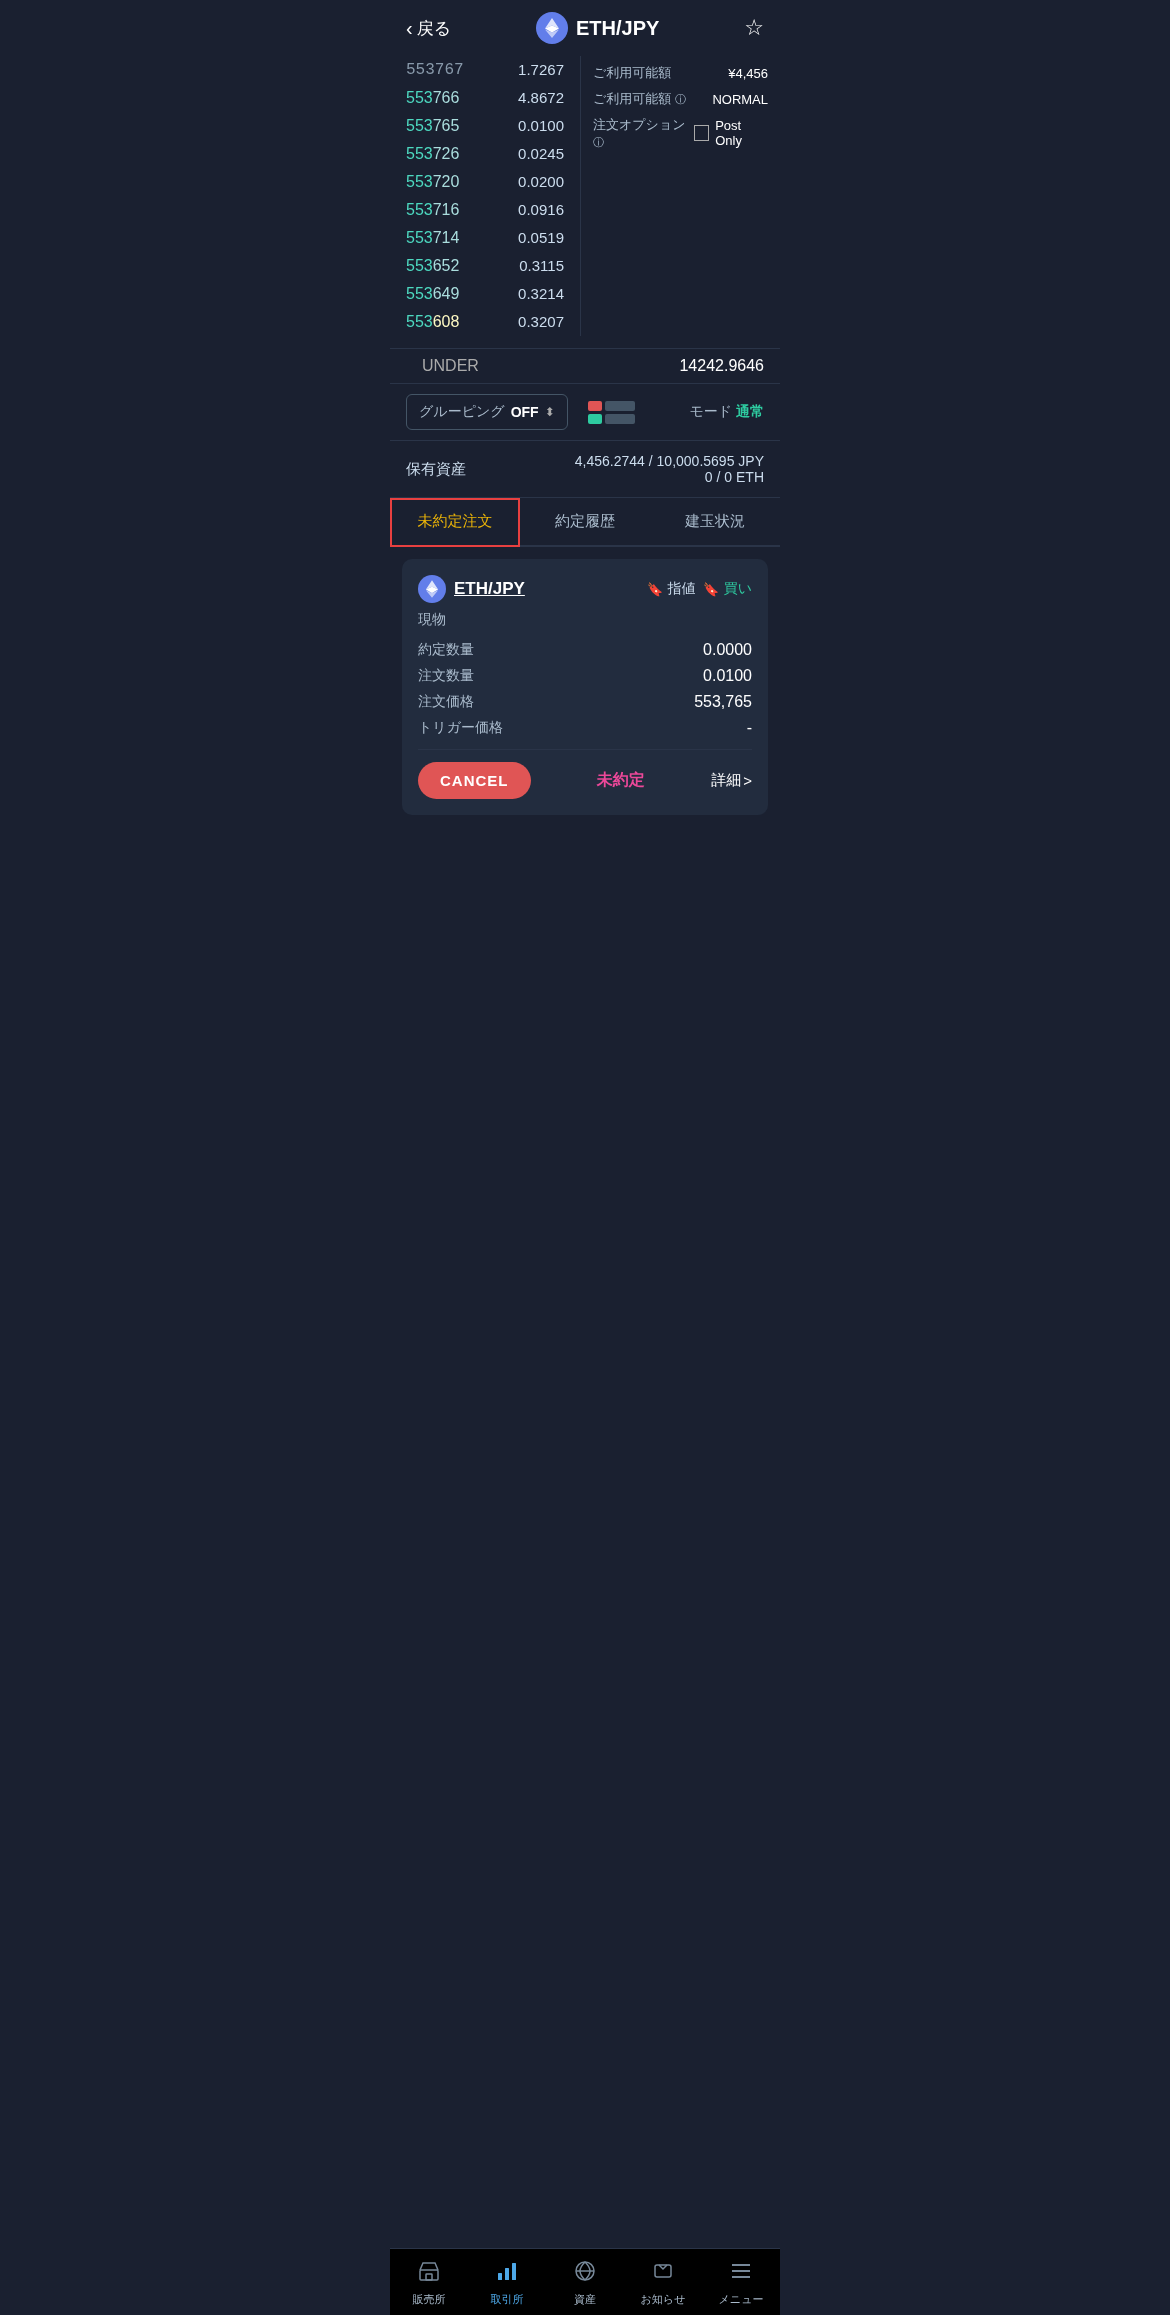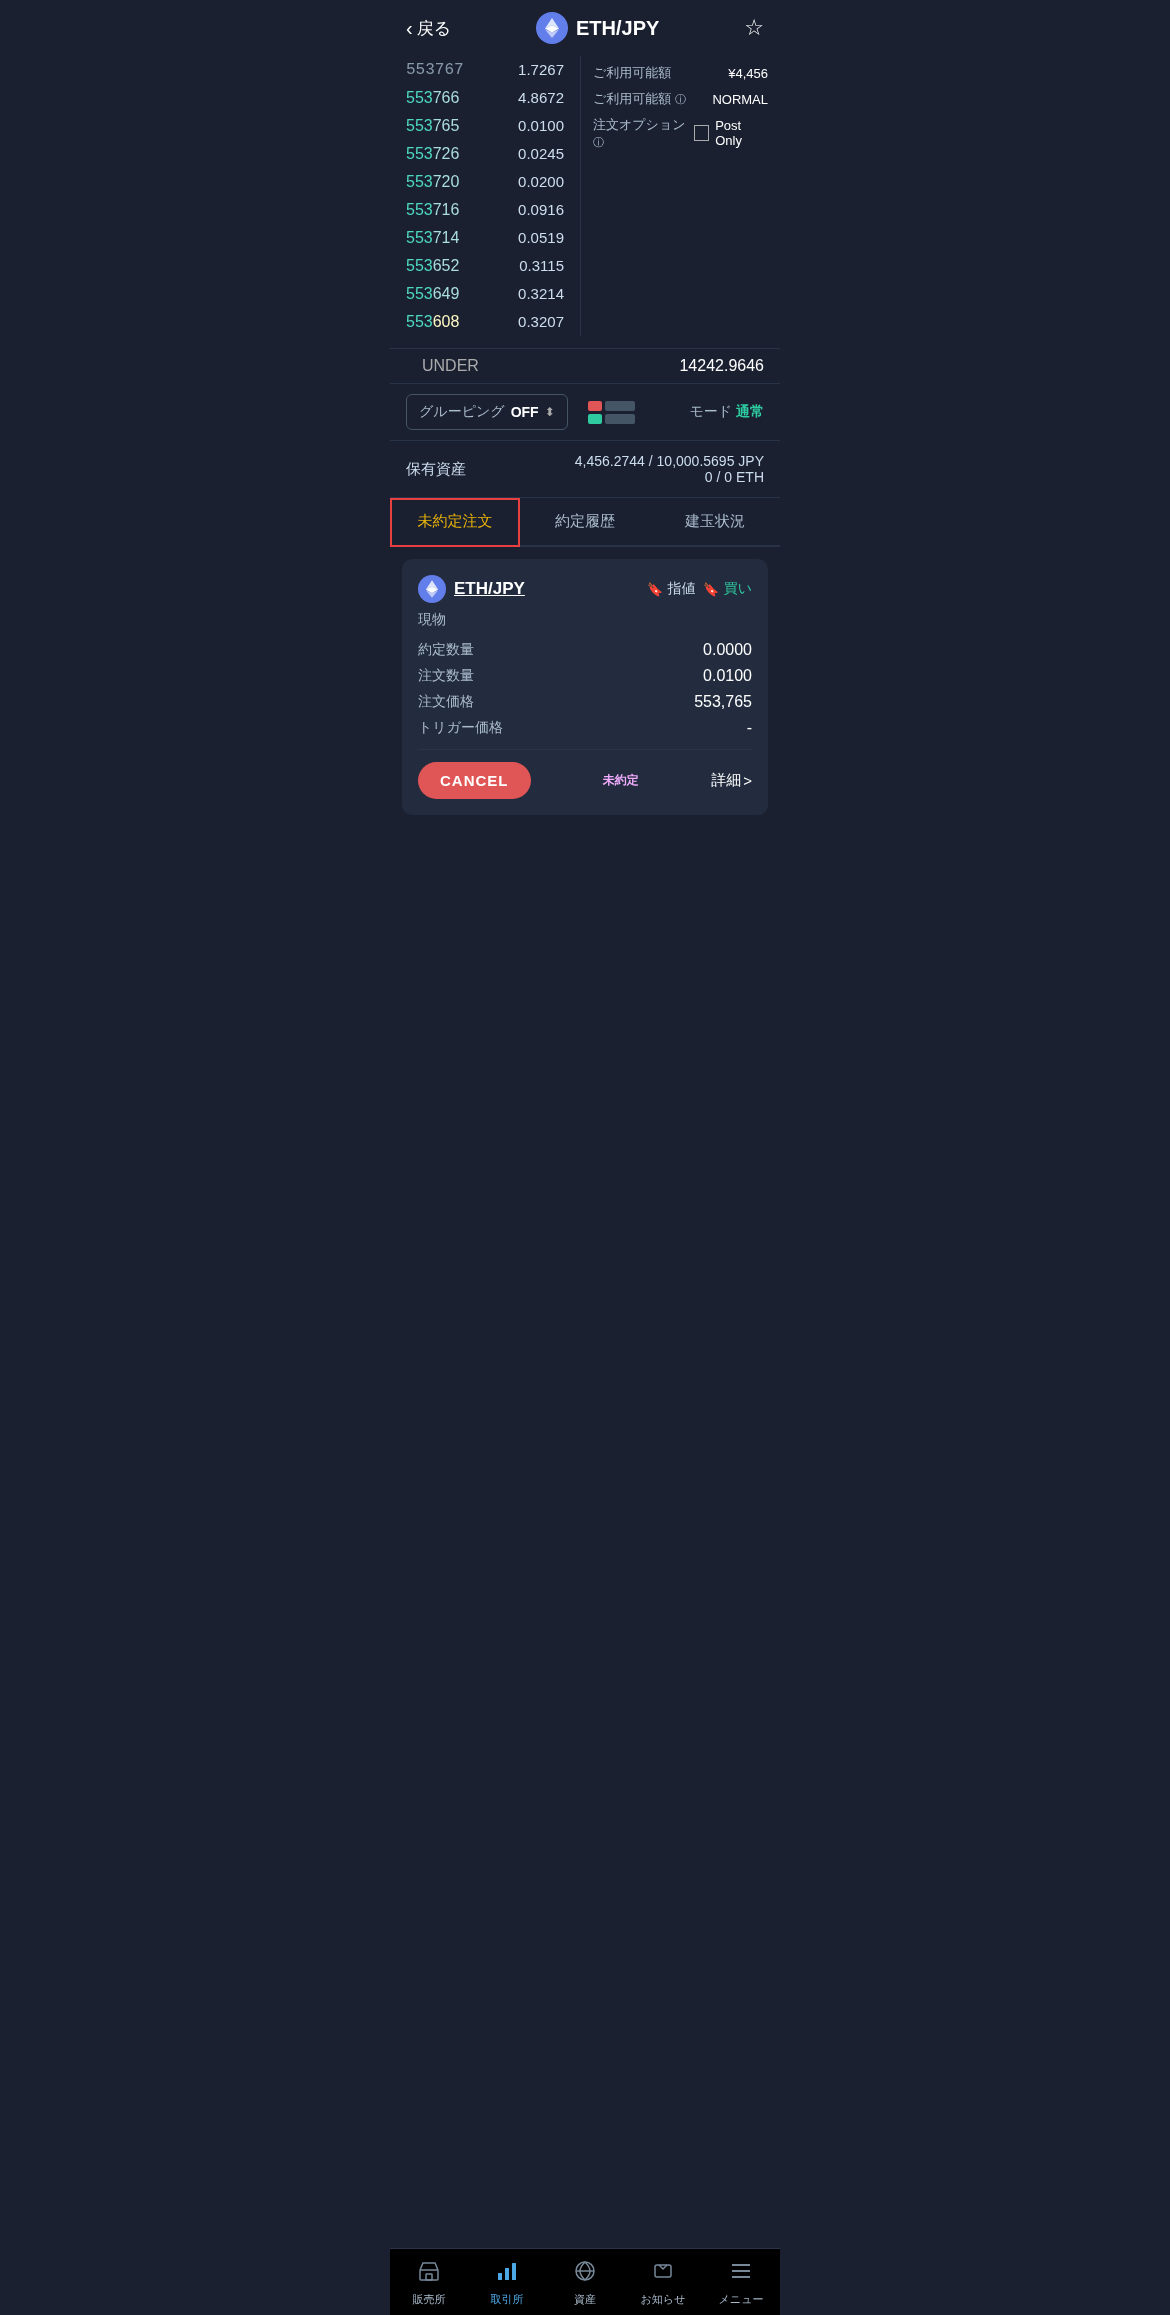--- a/index.html
+++ b/index.html
@@ -298,22 +298,22 @@
       color: #ffffff;
       border: none;
       border-radius: 20px;
       padding: 10px 22px;
       font-size: 15px;
       font-weight: bold;
       cursor: pointer;
       letter-spacing: 1px;
     }
     .status-pending {
-      color: #f0abfc;
-      font-size: 12px;
+      color: #ec4899;
+      font-size: 16px;
       font-weight: bold;
       text-align: center;
     }
     .detail-link {
       color: #ffffff;
       font-size: 15px;
       display: flex;
       align-items: center;
       gap: 2px;
     }

